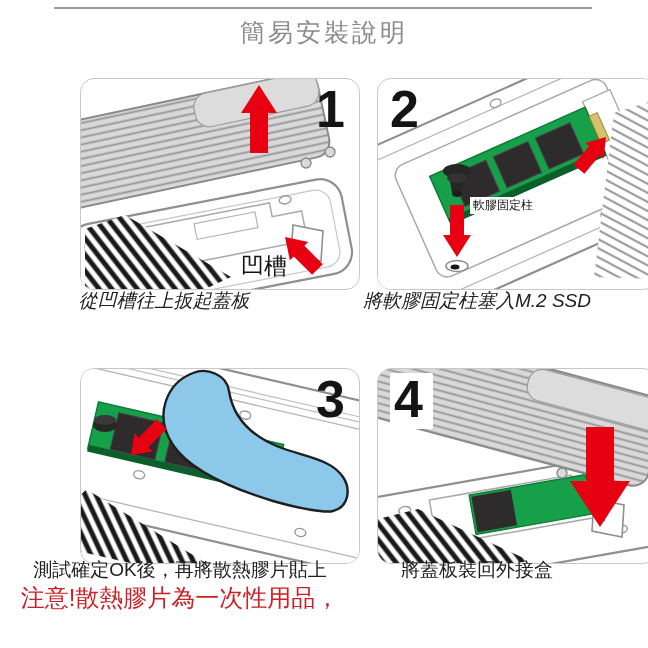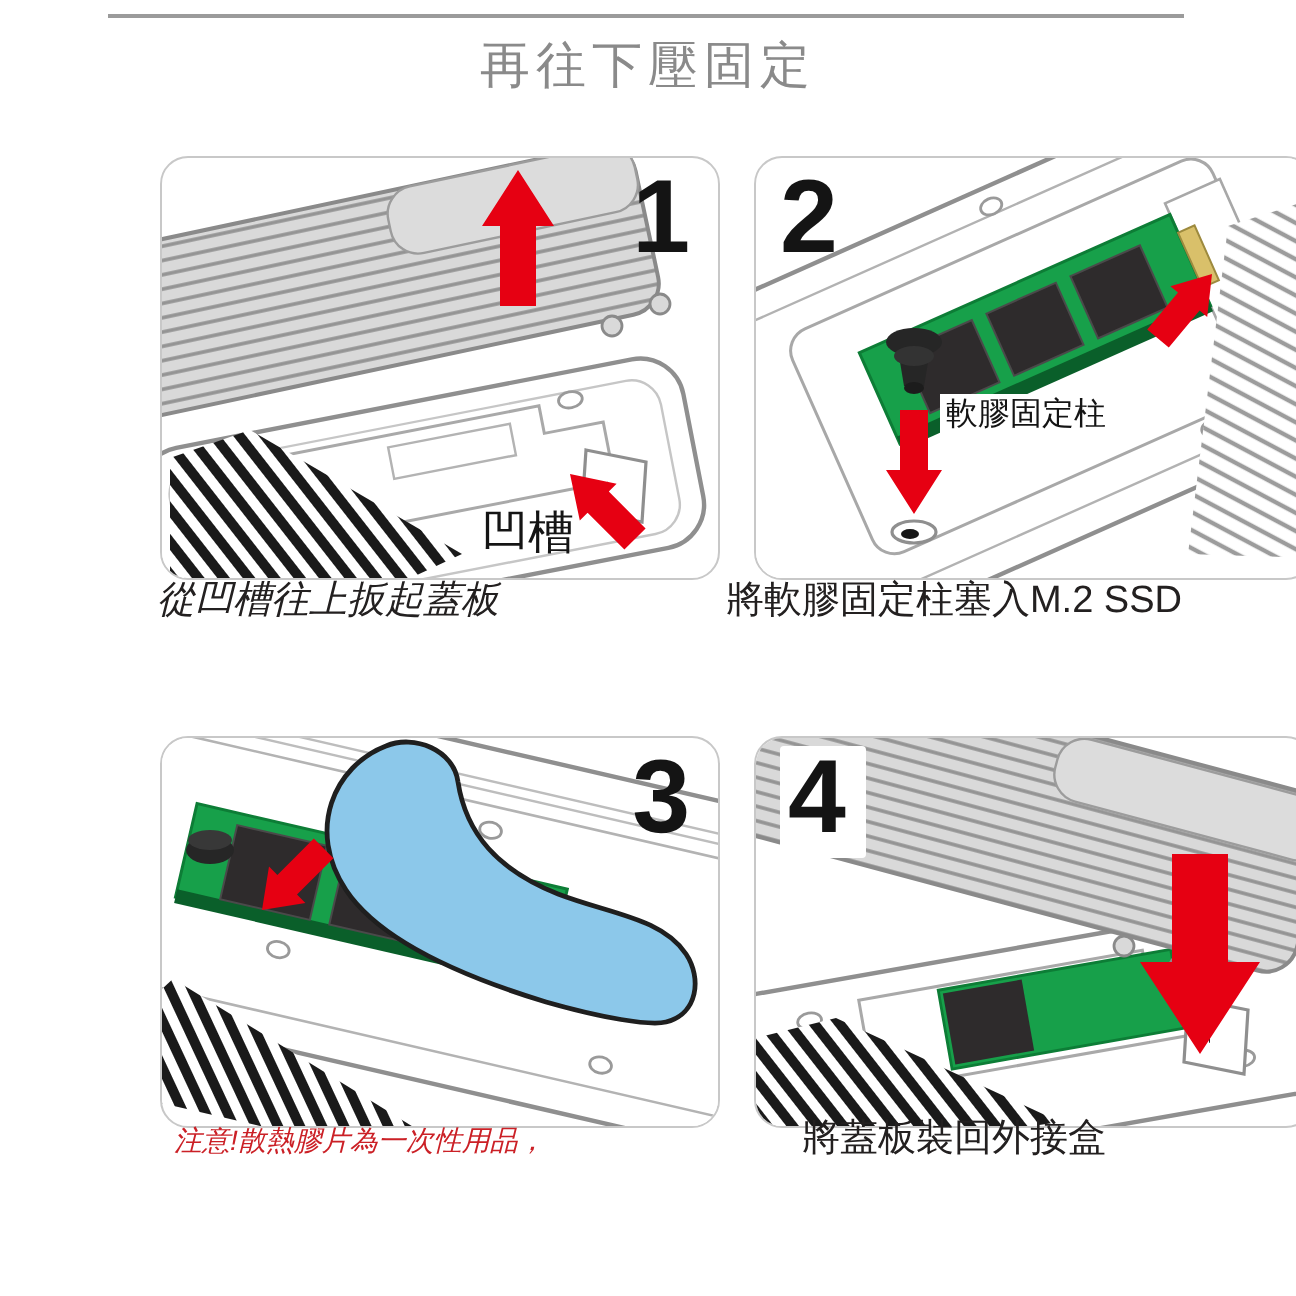--- a/index.html
+++ b/index.html
@@ -31,24 +31,24 @@
   .num.boxed{background:#fff;padding:0 10px 4px 4px;border-radius:2px;}
   .art-label{
     position:absolute;color:#141414;font-size:23px;font-weight:500;z-index:4;white-space:nowrap;
   }
   .art-label.bg{background:#fff;padding:0 3px;}
   .caption{
     position:absolute;text-align:center;color:#232020;font-size:19px;line-height:27px;
     font-weight:500;
   }
   #cap1{left:24px;top:287px;width:280px;font-style:italic;}
-  #cap2{left:330px;top:287px;width:294px;}
+  #cap2{left:330px;top:287px;width:294px;font-style:italic;}
   #cap3{left:18px;top:556px;width:324px;}
   #cap4{left:337px;top:556px;width:280px;}
-  .warning{color:#cb2026;font-size:14px;line-height:23px;margin-top:3px;font-weight:500;font-style:italic;}
+  .warning{color:#cb2026;font-size:24px;line-height:23px;margin-top:3px;font-weight:500;}
 </style>
 </head>
 <body>
 
 <svg width="0" height="0" style="position:absolute" aria-hidden="true">
   <defs>
     <pattern id="hatchB" patternUnits="userSpaceOnUse" width="10" height="14" patternTransform="rotate(-38)">
       <rect width="10" height="14" fill="#ffffff"></rect>
         <rect x="2.5" width="5" height="14" fill="#1a1a1a"></rect>
     </pattern>
@@ -57,21 +57,21 @@
       <line x1="0" y1="3.5" x2="7" y2="3.5" stroke="#949494" stroke-width="1.8"></line>
     </pattern>
     <pattern id="ventT" patternUnits="userSpaceOnUse" width="8" height="10" patternTransform="rotate(-62)">
       <rect width="8" height="10" fill="#ffffff"></rect>
       <line x1="2" y1="0" x2="2" y2="10" stroke="#9c9c9c" stroke-width="2.2"></line>
     </pattern>
   </defs>
 </svg>
 
 <div class="rule"></div>
-<div class="title">再往下壓固定</div>
+<div class="title">簡易安裝說明</div>
 
 <figure class="panel" id="panel1">
   <svg width="280" height="212" viewBox="0 0 280 212">
 
     <g transform="rotate(-11 140 168)">
       <rect x="-8" y="120" width="276" height="96" rx="22" fill="#fff" stroke="#8f8f8f" stroke-width="2.2"></rect>
       <rect x="6" y="130" width="250" height="78" rx="15" fill="none" stroke="#c6c6c6" stroke-width="1.2"></rect>
       <polygon points="60,134 196,134 196,148 226,148 226,178 60,178" fill="#fff" stroke="#a9a9a9" stroke-width="1.5"></polygon>
       <rect x="118" y="140" width="62" height="16" fill="none" stroke="#b3b3b3" stroke-width="1.2"></rect>
       <g stroke="#9a9a9a" stroke-width="1.4" fill="#fff">
@@ -145,21 +145,21 @@
 
     <polygon points="79,178 93,156 86,156 86,126 72,126 72,156 65,156" fill="#e60012"></polygon>
     <g>
       <ellipse cx="79" cy="187" rx="11" ry="5.5" fill="#fff" stroke="#8f8f8f" stroke-width="1.6"></ellipse>
       <ellipse cx="77" cy="188" rx="4.5" ry="2.5" fill="#161616"></ellipse>
     </g>
 
     <polygon points="228,58 225.6,79.5 221.8,76.3 206.4,94.7 195.6,85.7 211,67.3 207.2,64.1" fill="#e60012"></polygon>
   </svg>
   <span class="num left">2</span>
-  <span class="art-label bg" style="left:92px;top:118px;font-size:16px;">軟膠固定柱</span>
+  <span class="art-label bg" style="left:92px;top:118px;font-size:12px;">軟膠固定柱</span>
 </figure>
 <figcaption class="caption" id="cap2">
   <div>將軟膠固定柱塞入M.2 SSD</div>
 </figcaption>
 
 <figure class="panel" id="panel3">
   <svg width="280" height="196" viewBox="0 0 280 196">
     <g transform="rotate(13 140 98)">
       <rect x="-40" y="2" width="400" height="170" rx="28" fill="#fff" stroke="#8f8f8f" stroke-width="2.2"></rect>
       <line x1="-30" y1="18" x2="350" y2="18" stroke="#bdbdbd" stroke-width="1.2"></line>
@@ -188,20 +188,21 @@
       <ellipse cx="24" cy="51" rx="11" ry="5" fill="#383838"></ellipse>
     </g>
 
     <path d="M 112,4 C 86,14 72,46 92,76 C 108,100 146,118 192,132 C 220,140 244,144 252,142 C 268,138 270,120 262,108 C 250,90 224,88 198,78 C 168,66 152,48 148,22 C 146,6 126,-2 112,4 Z" fill="#8cc8ea" stroke="#1f1f1f" stroke-width="2.4"></path>
 
     <polygon points="50,86 71.7,82.5 67.5,78.3 85.7,60.1 75.9,50.3 57.7,68.5 53.5,64.3" fill="#e60012"></polygon>
   </svg>
   <span class="num right">3</span>
 </figure>
 <figcaption class="caption" id="cap3">
+  <div>測試確定OK後，再將散熱膠片貼上</div>
   <div class="warning">
     <div>注意!散熱膠片為一次性用品，</div>
   </div>
 </figcaption>
 
 <figure class="panel" id="panel4">
   <svg width="280" height="196" viewBox="0 0 280 196">
 
     <g transform="rotate(-10 140 150)">
       <rect x="-16" y="104" width="300" height="96" rx="22" fill="#fff" stroke="#8f8f8f" stroke-width="2.2"></rect>

